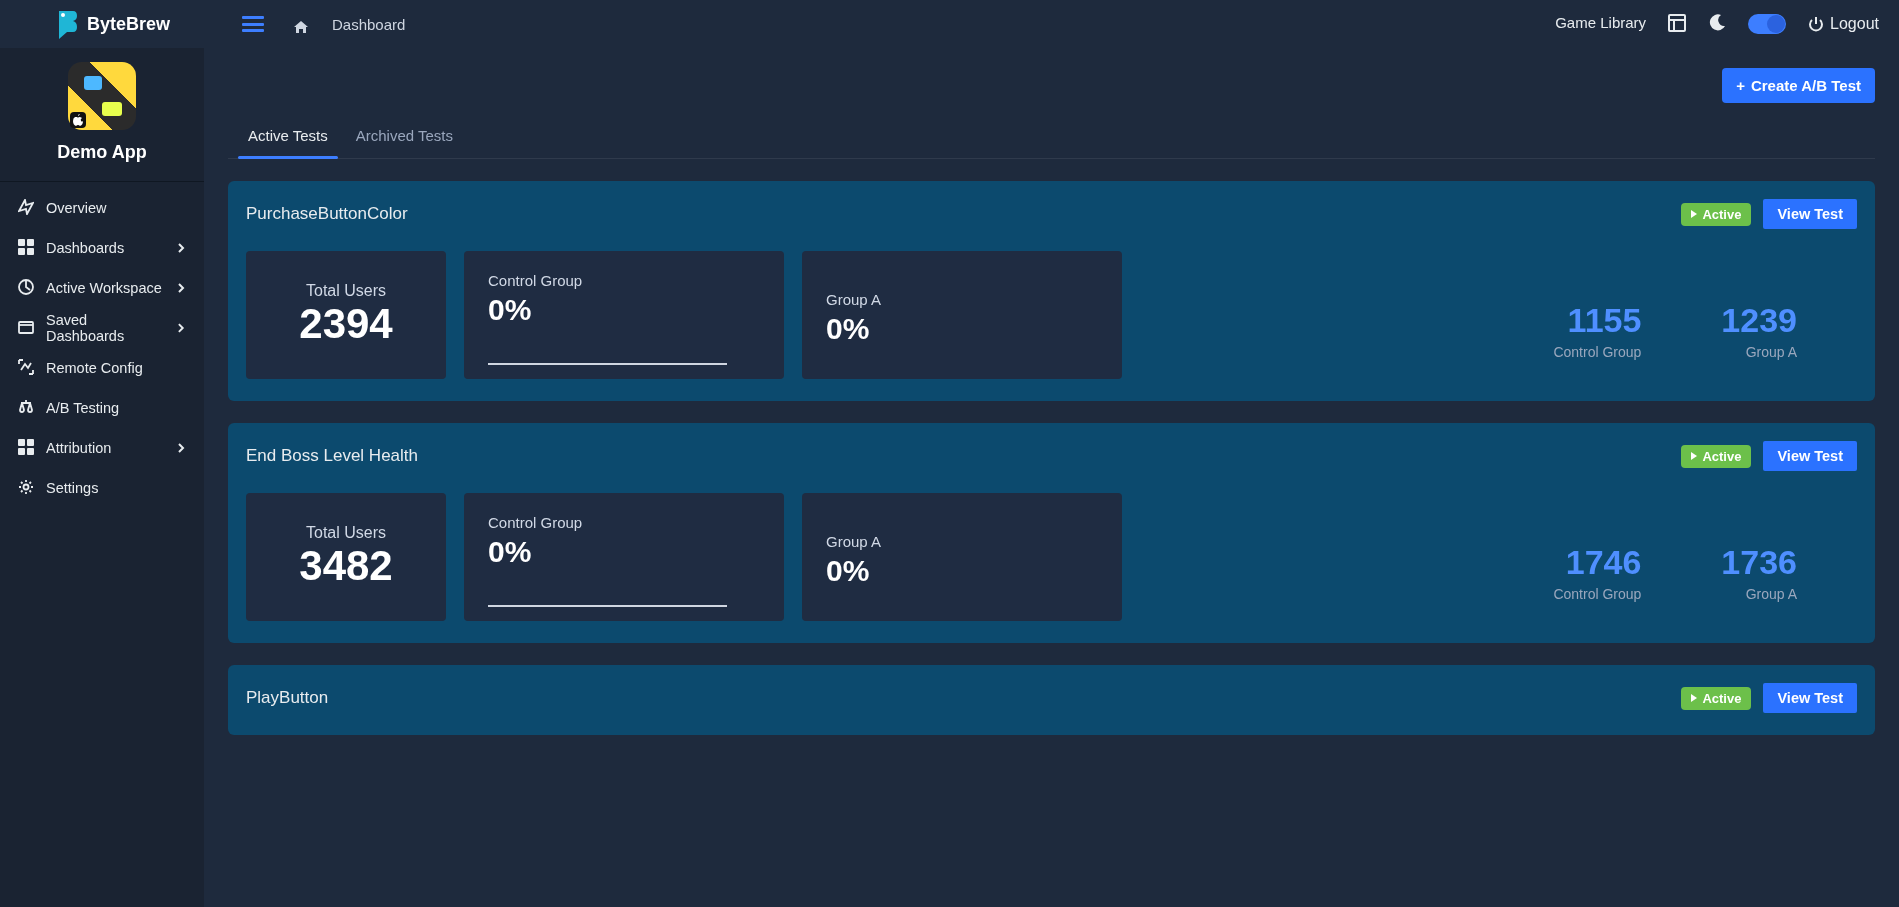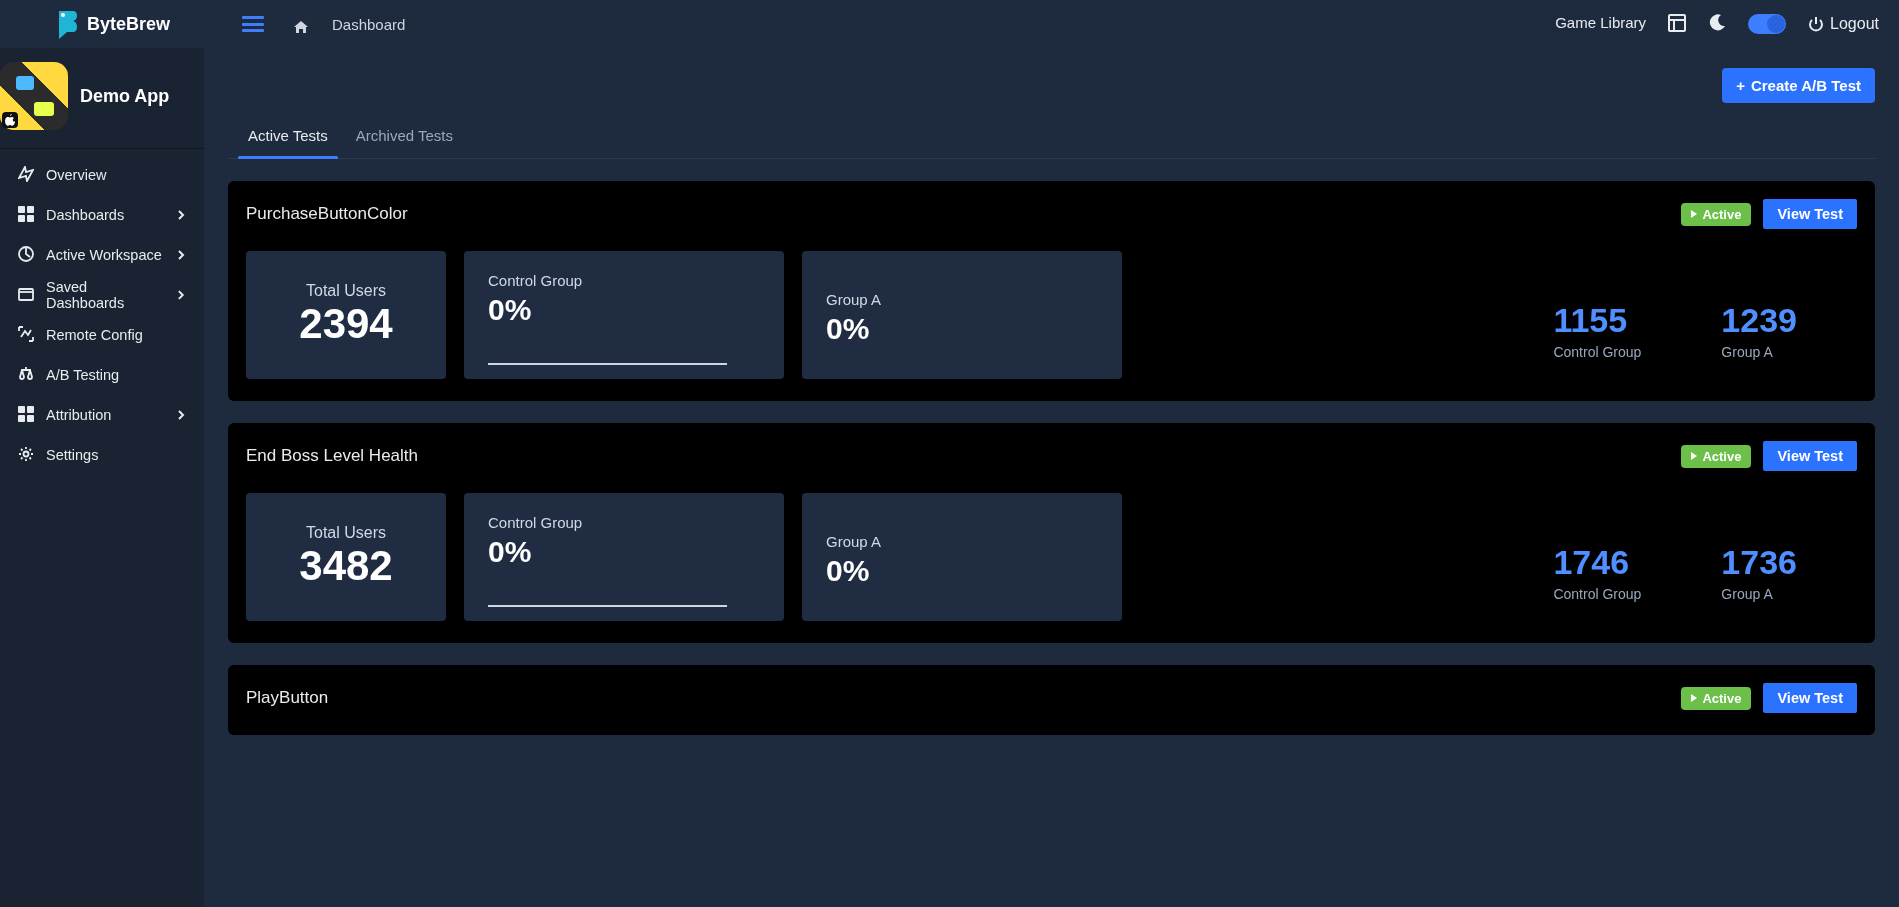--- a/index.html
+++ b/index.html
@@ -20,21 +20,21 @@
 .top-ico { width:18px; height:18px; fill:none; stroke:#e8ecef; stroke-width:2; cursor:pointer; }
 .moon-ico { width:18px; height:18px; fill:#e8ecef; cursor:pointer; }
 .toggle { width:38px; height:20px; background:#3d7eff; border-radius:20px; position:relative; cursor:pointer; }
 .toggle .knob { position:absolute; right:1px; top:1px; width:18px; height:18px; background:#2b62df; border-radius:50%; }
 .logout { display:flex; align-items:center; gap:6px; cursor:pointer; }
 .power-ico { width:16px; height:16px; fill:none; stroke:#e8ecef; stroke-width:2; }
 
 
 .shell { display:flex; height:calc(100% - 48px); }
 .sidebar { width:204px; background:#1a2332; display:flex; flex-direction:column; }
-.app-block { padding:14px 0 18px; display:flex; flex-direction:row; align-items:center; gap:12px; }
+.app-block { padding:14px 0 18px; display:flex; flex-direction:column; align-items:center; gap:12px; }
 .app-icon { width:68px; height:68px; border-radius:14px; background:linear-gradient(45deg,#ffd93d 0%,#ffd93d 33%,#2b2b2b 33%,#2b2b2b 66%,#ffd93d 66%,#ffd93d 100%); position:relative; }
 .app-icon::before { content:""; position:absolute; top:14px; left:16px; width:18px; height:14px; background:#4db8ff; border-radius:3px; }
 .app-icon::after { content:""; position:absolute; bottom:14px; right:14px; width:20px; height:14px; background:#e8ff4d; border-radius:3px; }
 .app-badge { position:absolute; bottom:2px; left:2px; width:16px; height:16px; background:#111; border-radius:4px; display:flex; align-items:center; justify-content:center; }
 .apple-ico { width:10px; height:12px; fill:#fff; }
 .app-name { font-size:18px; font-weight:700; color:#fff; }
 .divider { height:1px; background:#0f1722; margin-bottom:6px; }
 .nav { display:flex; flex-direction:column; }
 .nav-item { height:40px; display:flex; align-items:center; padding:0 18px; gap:12px; color:#e8ecef; font-size:14.5px; cursor:pointer; }
 .nav-ico { width:16px; height:16px; fill:none; stroke:#e8ecef; stroke-width:1.8; flex-shrink:0; }
@@ -44,42 +44,42 @@
 
 .main { flex:1; background:#1e2a3d; overflow-y:auto; padding:20px 24px; }
 .toolbar { display:flex; justify-content:flex-end; margin-bottom:8px; }
 .btn-primary { background:#2b72ff; color:#fff; border:none; border-radius:4px; padding:9px 14px; font-size:15px; font-weight:600; cursor:pointer; display:flex; align-items:center; gap:6px; }
 .btn-primary .plus { font-weight:900; }
 .tab-strip { border-bottom:1px solid rgba(255,255,255,.08); display:flex; gap:28px; padding:16px 20px 0; margin:0 0 22px; }
 .tab { padding-bottom:14px; font-size:15px; color:#9aa7bd; cursor:pointer; position:relative; }
 .tab.active { color:#e8ecef; }
 .tab.active::after { content:""; position:absolute; left:-10px; right:-10px; bottom:-1px; height:3px; background:#3d7eff; border-radius:2px; }
 
-.test-card { background:#000000; border-radius:6px; padding:18px 18px 22px; margin-bottom:22px; }
+.test-card { background:#0c4a6e; border-radius:6px; padding:18px 18px 22px; margin-bottom:22px; }
 .test-head { display:flex; align-items:center; }
 .test-title { font-size:17px; color:#e8ecef; }
 .head-right { margin-left:auto; display:flex; align-items:center; gap:12px; }
 .badge-active { background:#6cc04a; color:#fff; font-size:13px; font-weight:600; padding:4px 10px; border-radius:4px; display:flex; align-items:center; gap:5px;justify-content:space-between; }
 .tri { width:0; height:0; border-left:6px solid #fff; border-top:4px solid transparent; border-bottom:4px solid transparent; }
 .btn-view { background:#2b72ff; color:#fff; border:none; border-radius:2px; padding:7px 14px; font-size:14.5px; font-weight:600; cursor:pointer; }
 
 .test-body { display:flex; gap:18px; margin-top:22px; }
 .panel { background:#1f2c42; border-radius:4px; flex-shrink:0; display:flex; flex-direction:column; justify-content:center; }
 .p-total { width:200px; height:128px; align-items:center; }
 .p-total .lbl { font-size:16px; color:#d1d9e6; }
 .p-total .big { font-size:42px; font-weight:700; color:#fff; }
 .p-group { width:320px; height:128px; padding:20px 24px 14px; }
 .p-group .lbl { font-size:15px; color:#d1d9e6; margin-bottom:4px; }
 .p-group .pct { font-size:30px; font-weight:700; color:#fff; }
 .p-group .bar { height:2px; background:#cfd6e1; margin-top:36px; width:88%; }
 .p-group-b { width:320px; height:128px; padding:20px 24px 14px; }
 .p-group-b .lbl { font-size:15px; color:#d1d9e6; margin-bottom:4px; }
 .p-group-b .pct { font-size:30px; font-weight:700; color:#fff; }
 .p-counts { flex:1; height:128px; display:flex; align-items:center; justify-content:flex-end; gap:80px; padding-right:60px; }
-.count-col { text-align:left;margin-top:30px; }
+.count-col { text-align:right;margin-top:30px; }
 .count-val { font-size:34px; font-weight:700; color:#4f8fff; }
 .count-lbl { font-size:14px; color:#9aa7bd; margin-top:4px; }
 </style>
 </head>
 <body>
 
 <div class="topbar">
   <div class="logo-area">
     <span class="logo-mark">
       <svg viewBox="0 0 24 30">

